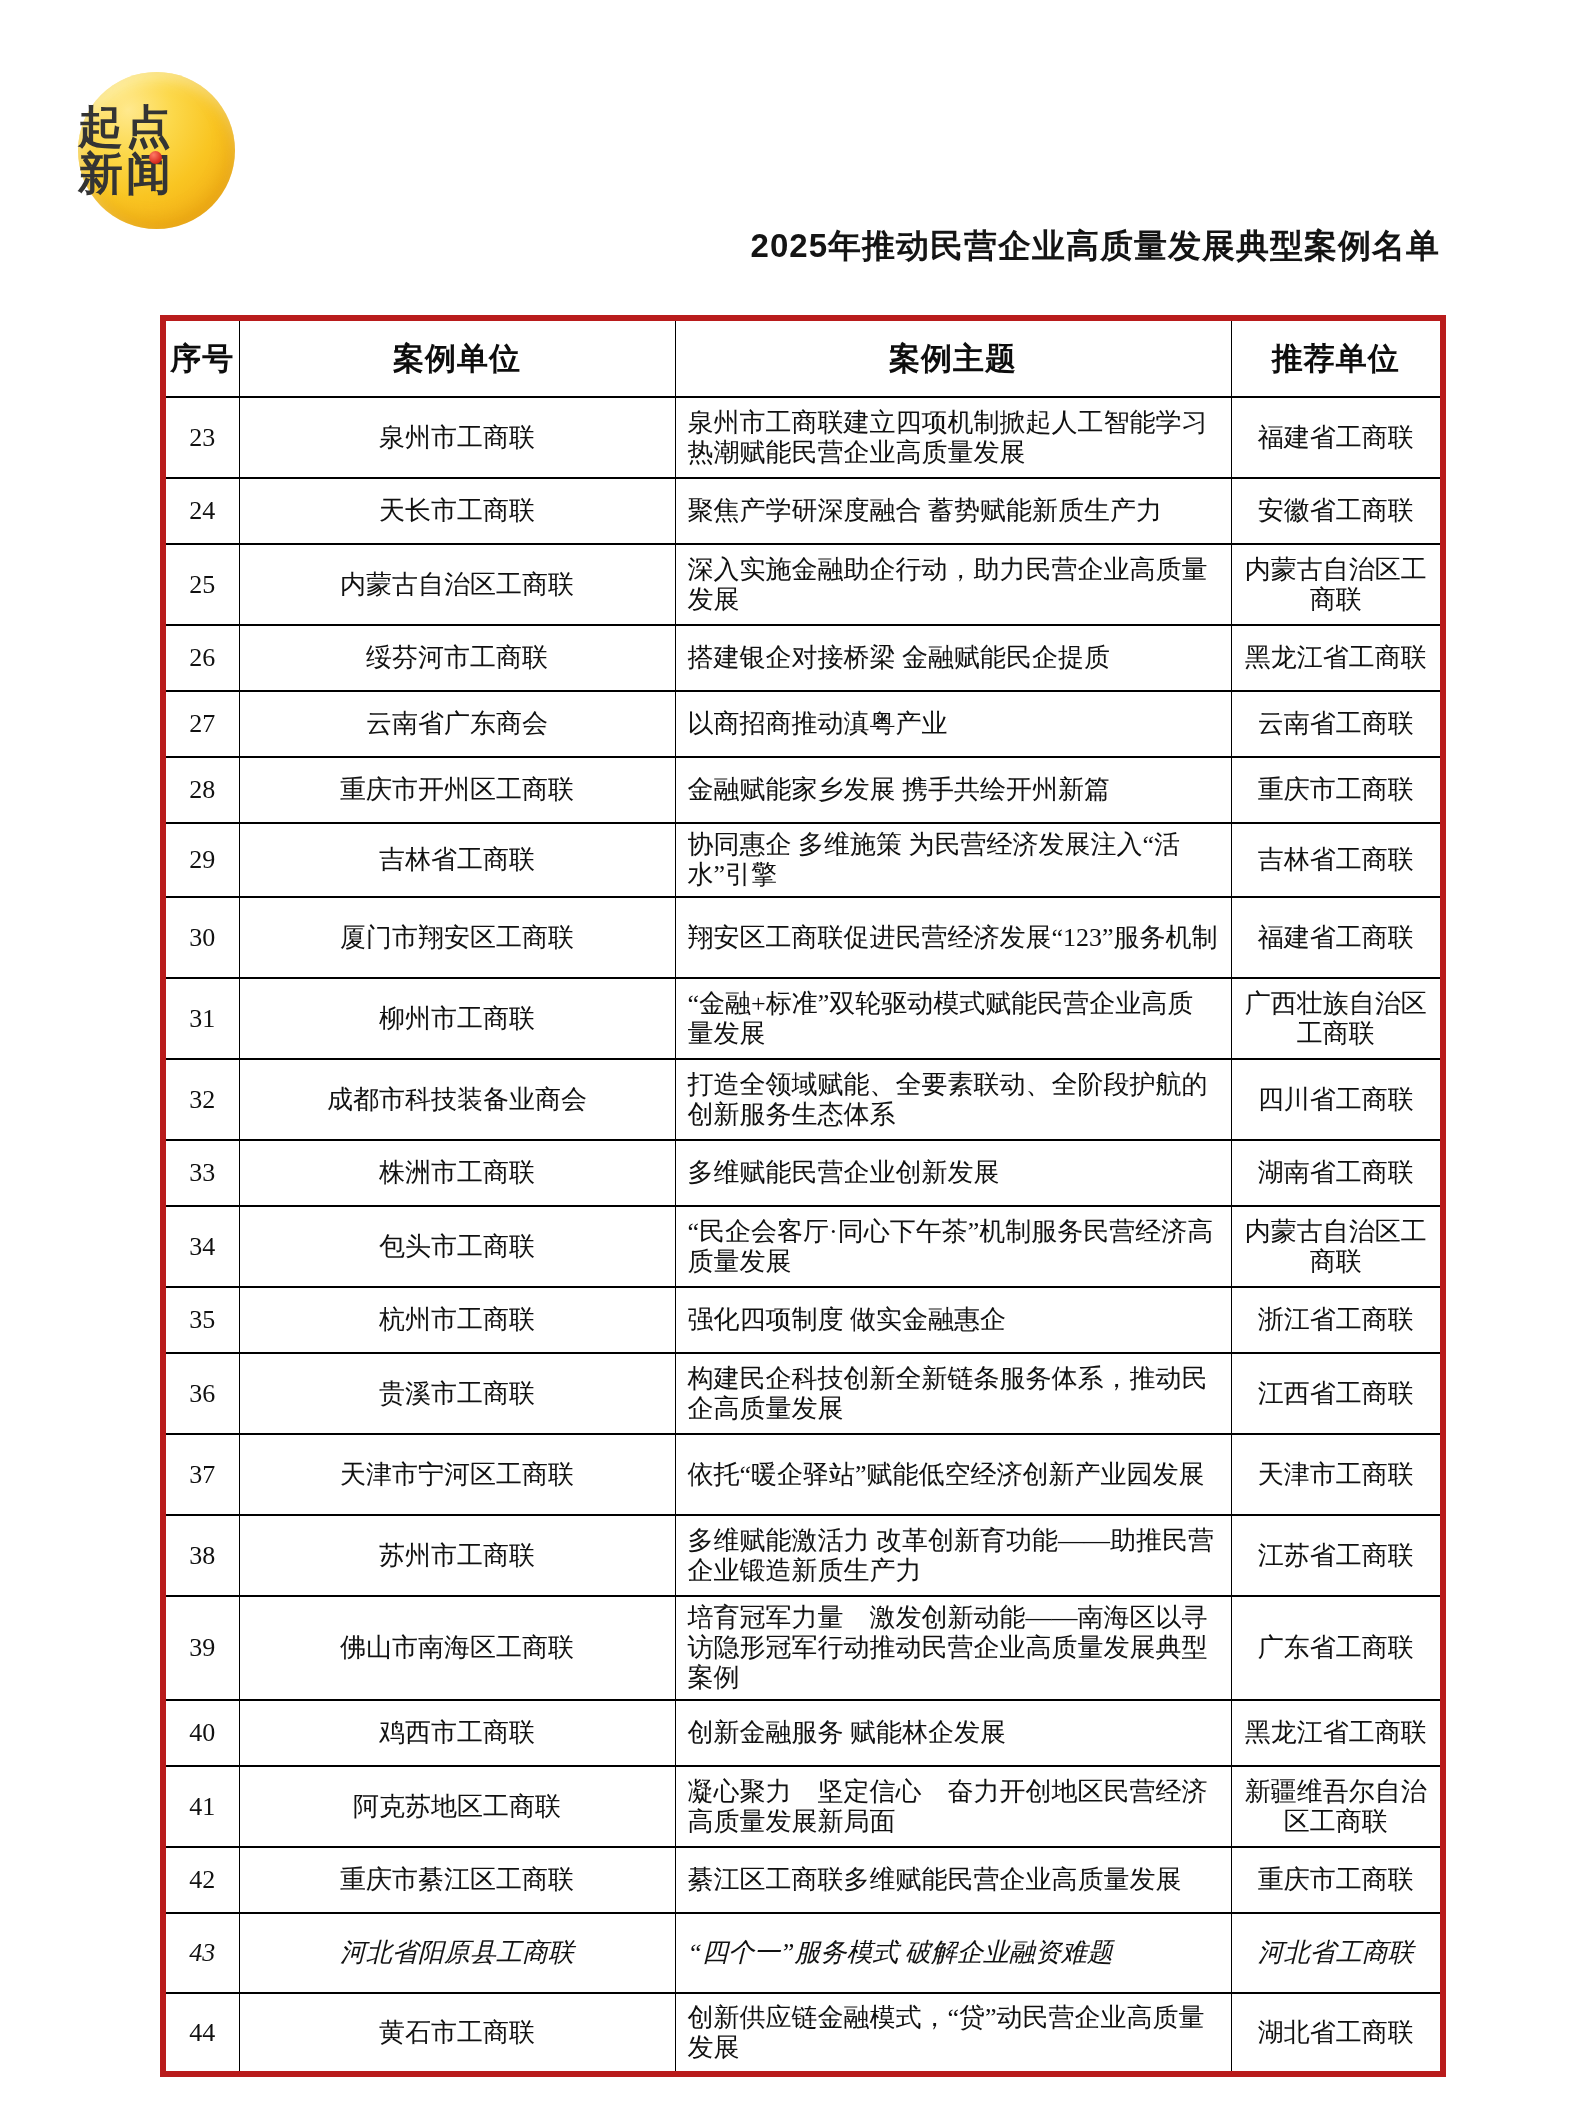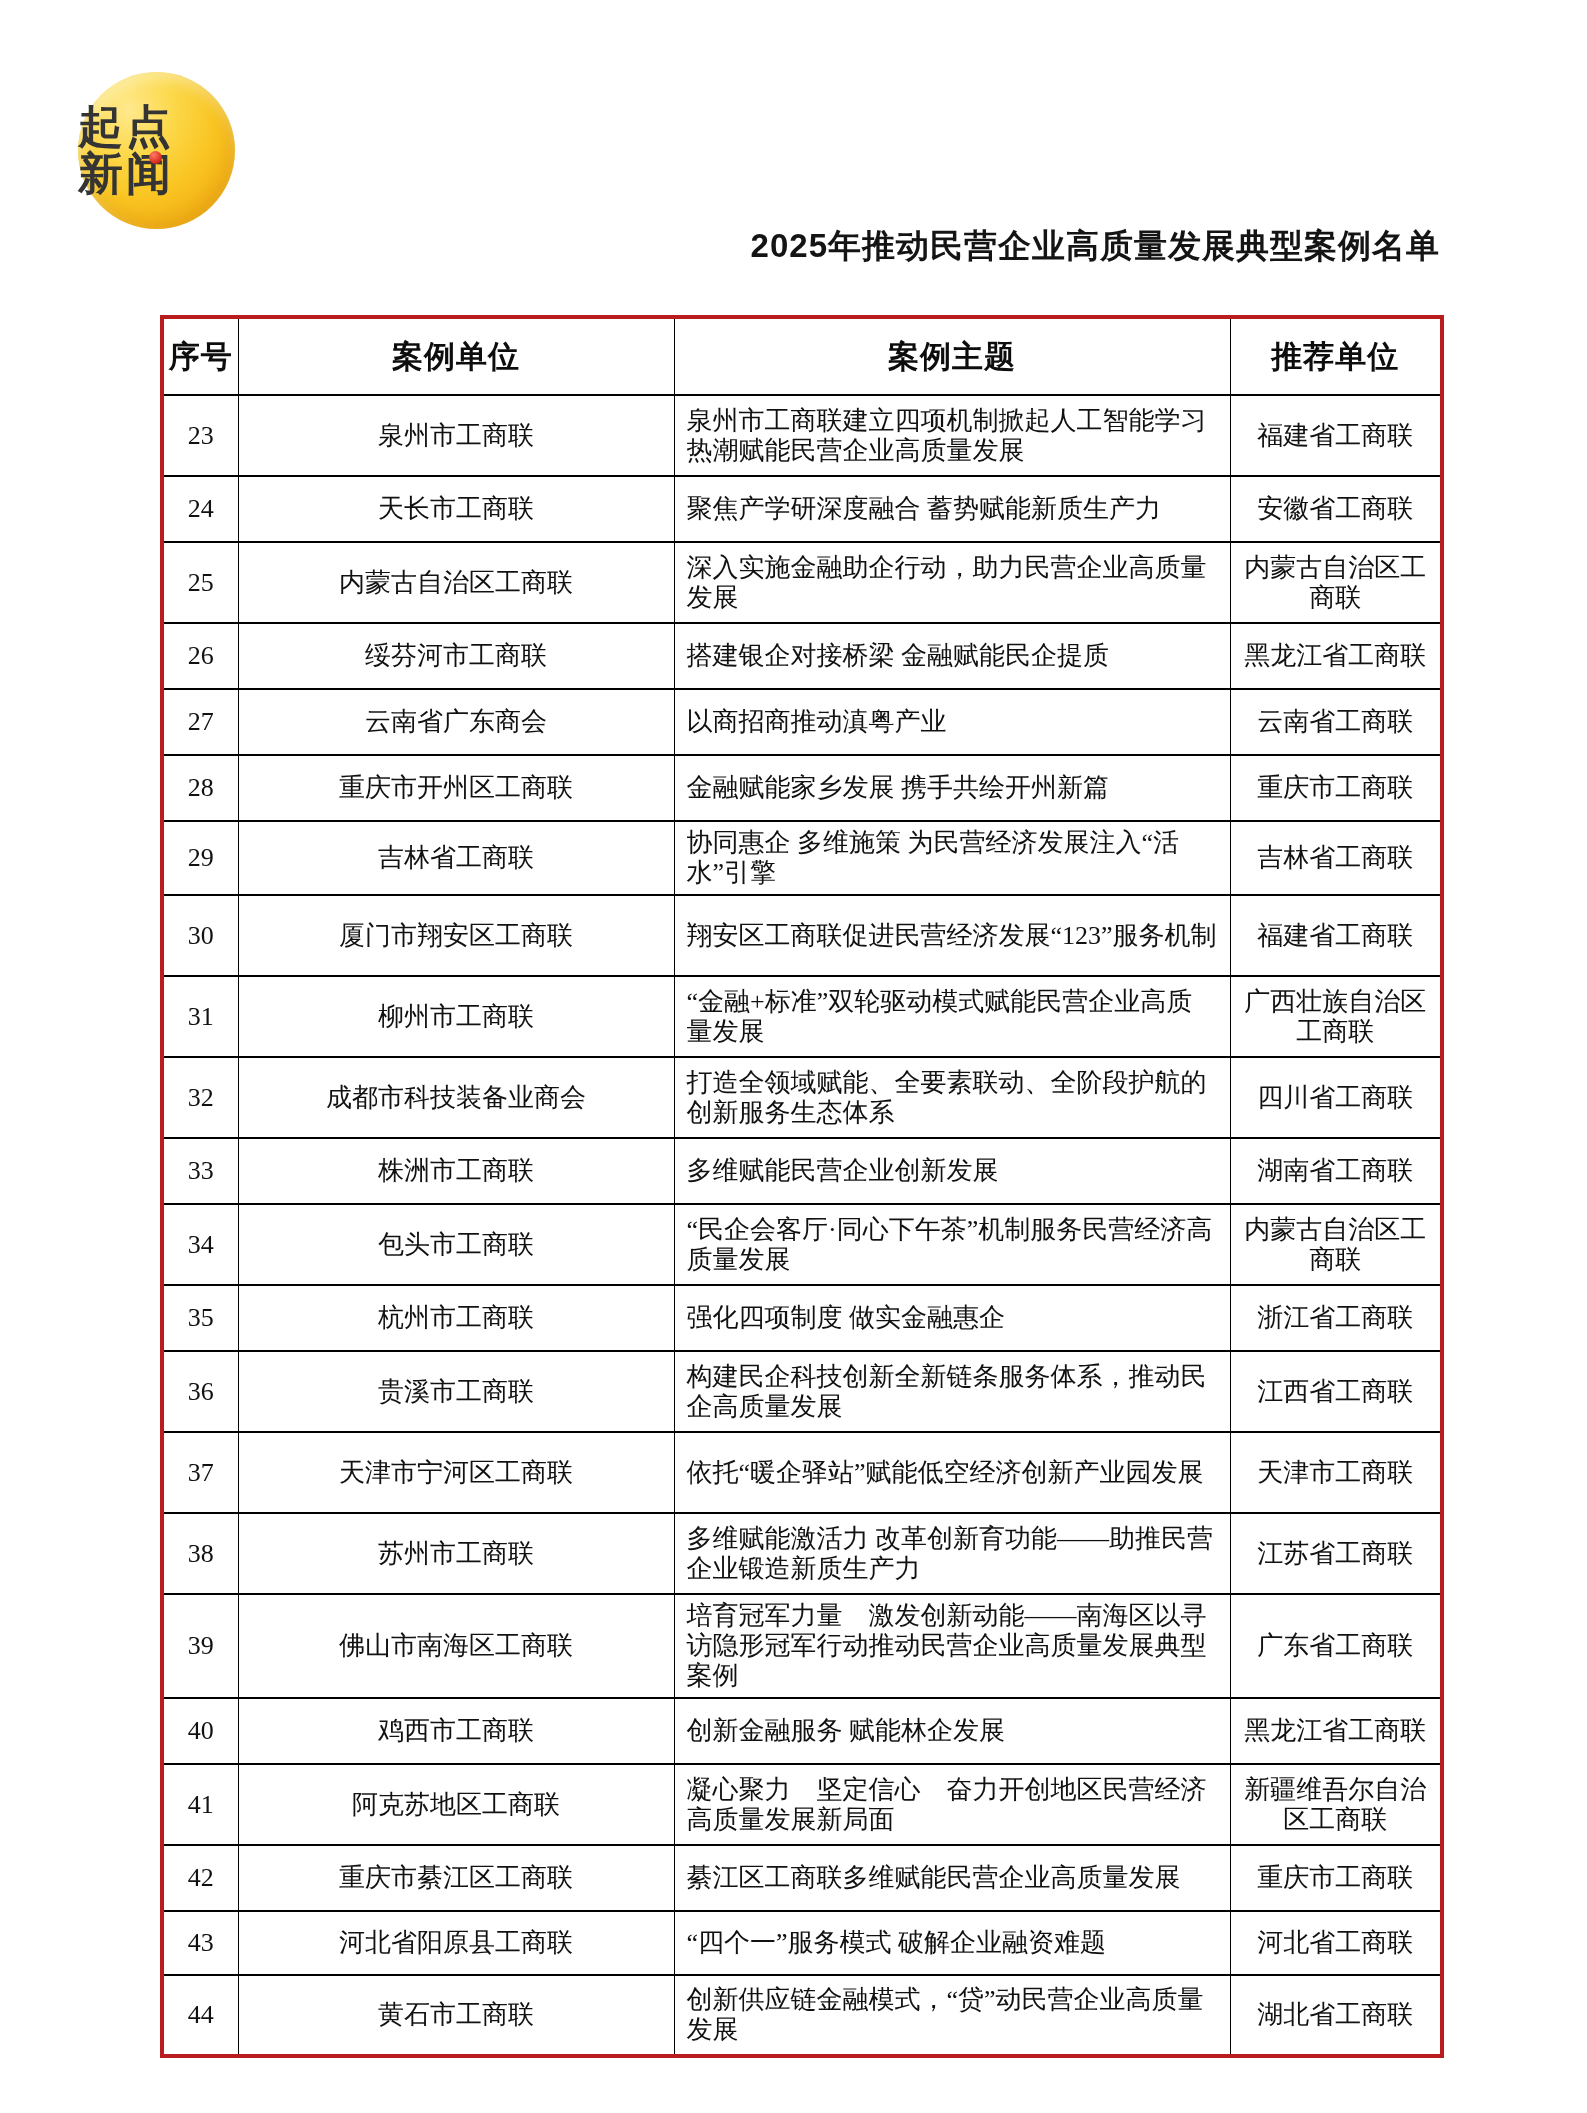--- a/index.html
+++ b/index.html
@@ -65,21 +65,21 @@
   }
 
   
   .case-table {
     position: absolute;
     left: 160px;
     top: 315px;
     width: 1280px;
     border-collapse: collapse;
     table-layout: fixed;
-    border: 4px solid #b91c1c;
+    border: 6px solid #b91c1c;
     padding-left: 40px;
   }
   .case-table th,
   .case-table td {
     border-left: 1.5px solid #000;
     border-right: 1.5px solid #000;
     border-top: 2.5px solid #000;
     border-bottom: 2.5px solid #000;
     vertical-align: middle;
     overflow: hidden;
@@ -243,21 +243,21 @@
     <td class="c-unit">阿克苏地区工商联</td>
     <td class="c-theme">凝心聚力　坚定信心　奋力开创地区民营经济高质量发展新局面</td>
     <td class="c-rec">新疆维吾尔自治区工商联</td>
   </tr>
       <tr style="height: 66px;">
     <td class="c-no">42</td>
     <td class="c-unit">重庆市綦江区工商联</td>
     <td class="c-theme">綦江区工商联多维赋能民营企业高质量发展</td>
     <td class="c-rec">重庆市工商联</td>
   </tr>
-      <tr style="height: 64px;">
+      <tr style="height: 80px; font-style: italic;">
     <td class="c-no">43</td>
     <td class="c-unit">河北省阳原县工商联</td>
     <td class="c-theme">“四个一”服务模式 破解企业融资难题</td>
     <td class="c-rec">河北省工商联</td>
   </tr>
       <tr style="height: 81px;">
     <td class="c-no">44</td>
     <td class="c-unit">黄石市工商联</td>
     <td class="c-theme">创新供应链金融模式，“贷”动民营企业高质量发展</td>
     <td class="c-rec">湖北省工商联</td>

